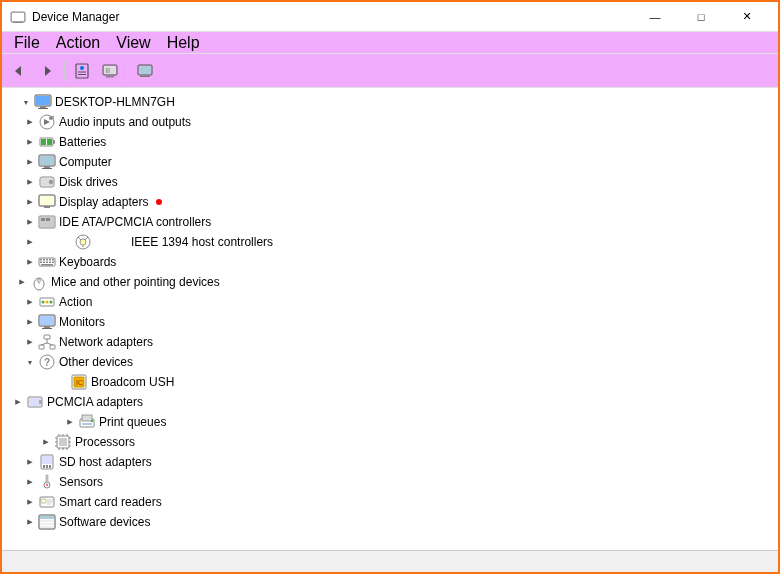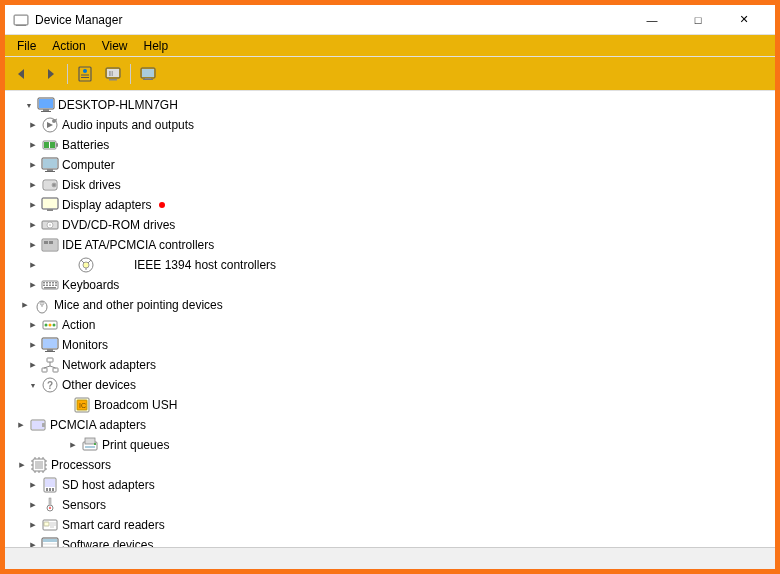--- a/index.html
+++ b/index.html
@@ -1,30 +1,30 @@
 <!DOCTYPE html>
 <html><head>
   <meta charset="utf-8">
   <style>
     * { margin: 0; padding: 0; box-sizing: border-box; }
     body { font-family: 'Segoe UI', Tahoma, sans-serif; font-size: 12px; background: #f0f0f0; width: 780px; height: 574px; overflow: hidden; }
     
     
-    .window { width: 780px; height: 574px; background: #eab308; border: 5px solid #f97316; display: flex; flex-direction: column; }
+    .window { width: 780px; height: 574px; background: #f0abfc; border: 2px solid #f97316; display: flex; flex-direction: column; }
     
     
     .title-bar { background: #fff; height: 30px; display: flex; align-items: center; justify-content: space-between; padding: 0 8px; border-bottom: 1px solid #e0e0e0; }
     .title-bar-left { display: flex; align-items: center; gap: 6px; }
     .title-text { font-size: 12px; color: #000; }
     .title-bar-controls { display: flex; gap: 0; }
     .title-btn { width: 46px; height: 30px; display: flex; align-items: center; justify-content: center; cursor: pointer; font-size: 11px; background: transparent; border: none; color: #000; }
     
     
     .menu-bar { display: flex; align-items: center; height: 22px; border-bottom: 1px solid #e0e0e0; padding: 0 4px; }
-    .menu-item { padding: 2px 8px; cursor: pointer; font-size: 12px; color: #000; }
+    .menu-item { padding: 2px 8px; cursor: pointer; font-size: 16px; color: #000; }
     
     
     .toolbar { display: flex; align-items: center; height: 34px; border-bottom: 1px solid #e0e0e0; padding: 0 4px; gap: 2px; }
     .toolbar-btn { width: 26px; height: 26px; display: flex; align-items: center; justify-content: center; cursor: pointer; border: 1px solid transparent; background: transparent; }
     .toolbar-sep { width: 1px; height: 20px; background: #ccc; margin: 0 2px; }
     
     
     .main { display: flex; flex: 1; overflow: hidden; }
     .tree-panel { flex: 1; overflow-y: scroll; overflow-x: hidden; background: #fff; padding: 4px 0; }
     
@@ -196,31 +196,20 @@
             <rect x="1" y="2" width="16" height="11" rx="1" fill="#fff" stroke="#555" stroke-width="1"></rect>
             <rect x="2" y="3" width="14" height="9" fill="#ffd"></rect>
             <rect x="6" y="13" width="6" height="2" fill="#888"></rect>
           </svg>
         </span>
         <span class="item-label">Display adapters</span>
 
         <span style="display:inline-block; width:6px; height:6px; background:red; border-radius:50%; margin-left:8px; margin-top:0;"></span>
       </div>
 
-      <div class="tree-item" style="padding-left:20px;">
-        <span class="expand-btn collapsed"></span>
-        <span class="item-icon">
-          <svg width="18" height="18" viewBox="0 0 18 18">
-            <rect x="1" y="5" width="16" height="8" rx="1" fill="#ddd" stroke="#888" stroke-width="1"></rect>
-            <circle cx="9" cy="9" r="3" fill="#fff" stroke="#aaa" stroke-width="0.8"></circle>
-            <circle cx="9" cy="9" r="1" fill="#ccc"></circle>
-          </svg>
-        </span>
-        <span class="item-label">DVD/CD-ROM drives</span>
-      </div>
 
       <div class="tree-item" style="padding-left:20px;">
         <span class="expand-btn collapsed"></span>
         <span class="item-icon">
           <svg width="18" height="18" viewBox="0 0 18 18">
             <rect x="1" y="3" width="16" height="12" rx="1" fill="#eee" stroke="#888" stroke-width="1"></rect>
             <rect x="2" y="4" width="14" height="10" fill="#ccc"></rect>
             <rect x="3" y="5" width="4" height="3" fill="#888"></rect>
             <rect x="8" y="5" width="4" height="3" fill="#888"></rect>
           </svg>
@@ -357,21 +346,21 @@
           <svg width="18" height="18" viewBox="0 0 18 18">
             <rect x="2" y="6" width="14" height="8" rx="1" fill="#fff" stroke="#888" stroke-width="1"></rect>
             <rect x="4" y="2" width="10" height="6" fill="#ddd" stroke="#888" stroke-width="0.8"></rect>
             <rect x="4" y="10" width="10" height="2" fill="#acd"></rect>
             <rect x="13" y="7" width="2" height="2" rx="0.5" fill="#4a4"></rect>
           </svg>
         </span>
         <span class="item-label">Print queues</span>
       </div>
 
-      <div class="tree-item" style="padding-left:9px;">
+      <div class="tree-item" style="padding-left:36px;">
         <span class="expand-btn collapsed"></span>
         <span class="item-icon">
           <svg width="18" height="18" viewBox="0 0 18 18">
             <rect x="3" y="3" width="12" height="12" rx="1" fill="#fff" stroke="#888" stroke-width="1"></rect>
             <rect x="5" y="5" width="8" height="8" fill="#ccc"></rect>
             <line x1="5" y1="1" x2="5" y2="3" stroke="#888" stroke-width="1"></line>
             <line x1="9" y1="1" x2="9" y2="3" stroke="#888" stroke-width="1"></line>
             <line x1="13" y1="1" x2="13" y2="3" stroke="#888" stroke-width="1"></line>
             <line x1="5" y1="15" x2="5" y2="17" stroke="#888" stroke-width="1"></line>
             <line x1="9" y1="15" x2="9" y2="17" stroke="#888" stroke-width="1"></line>

